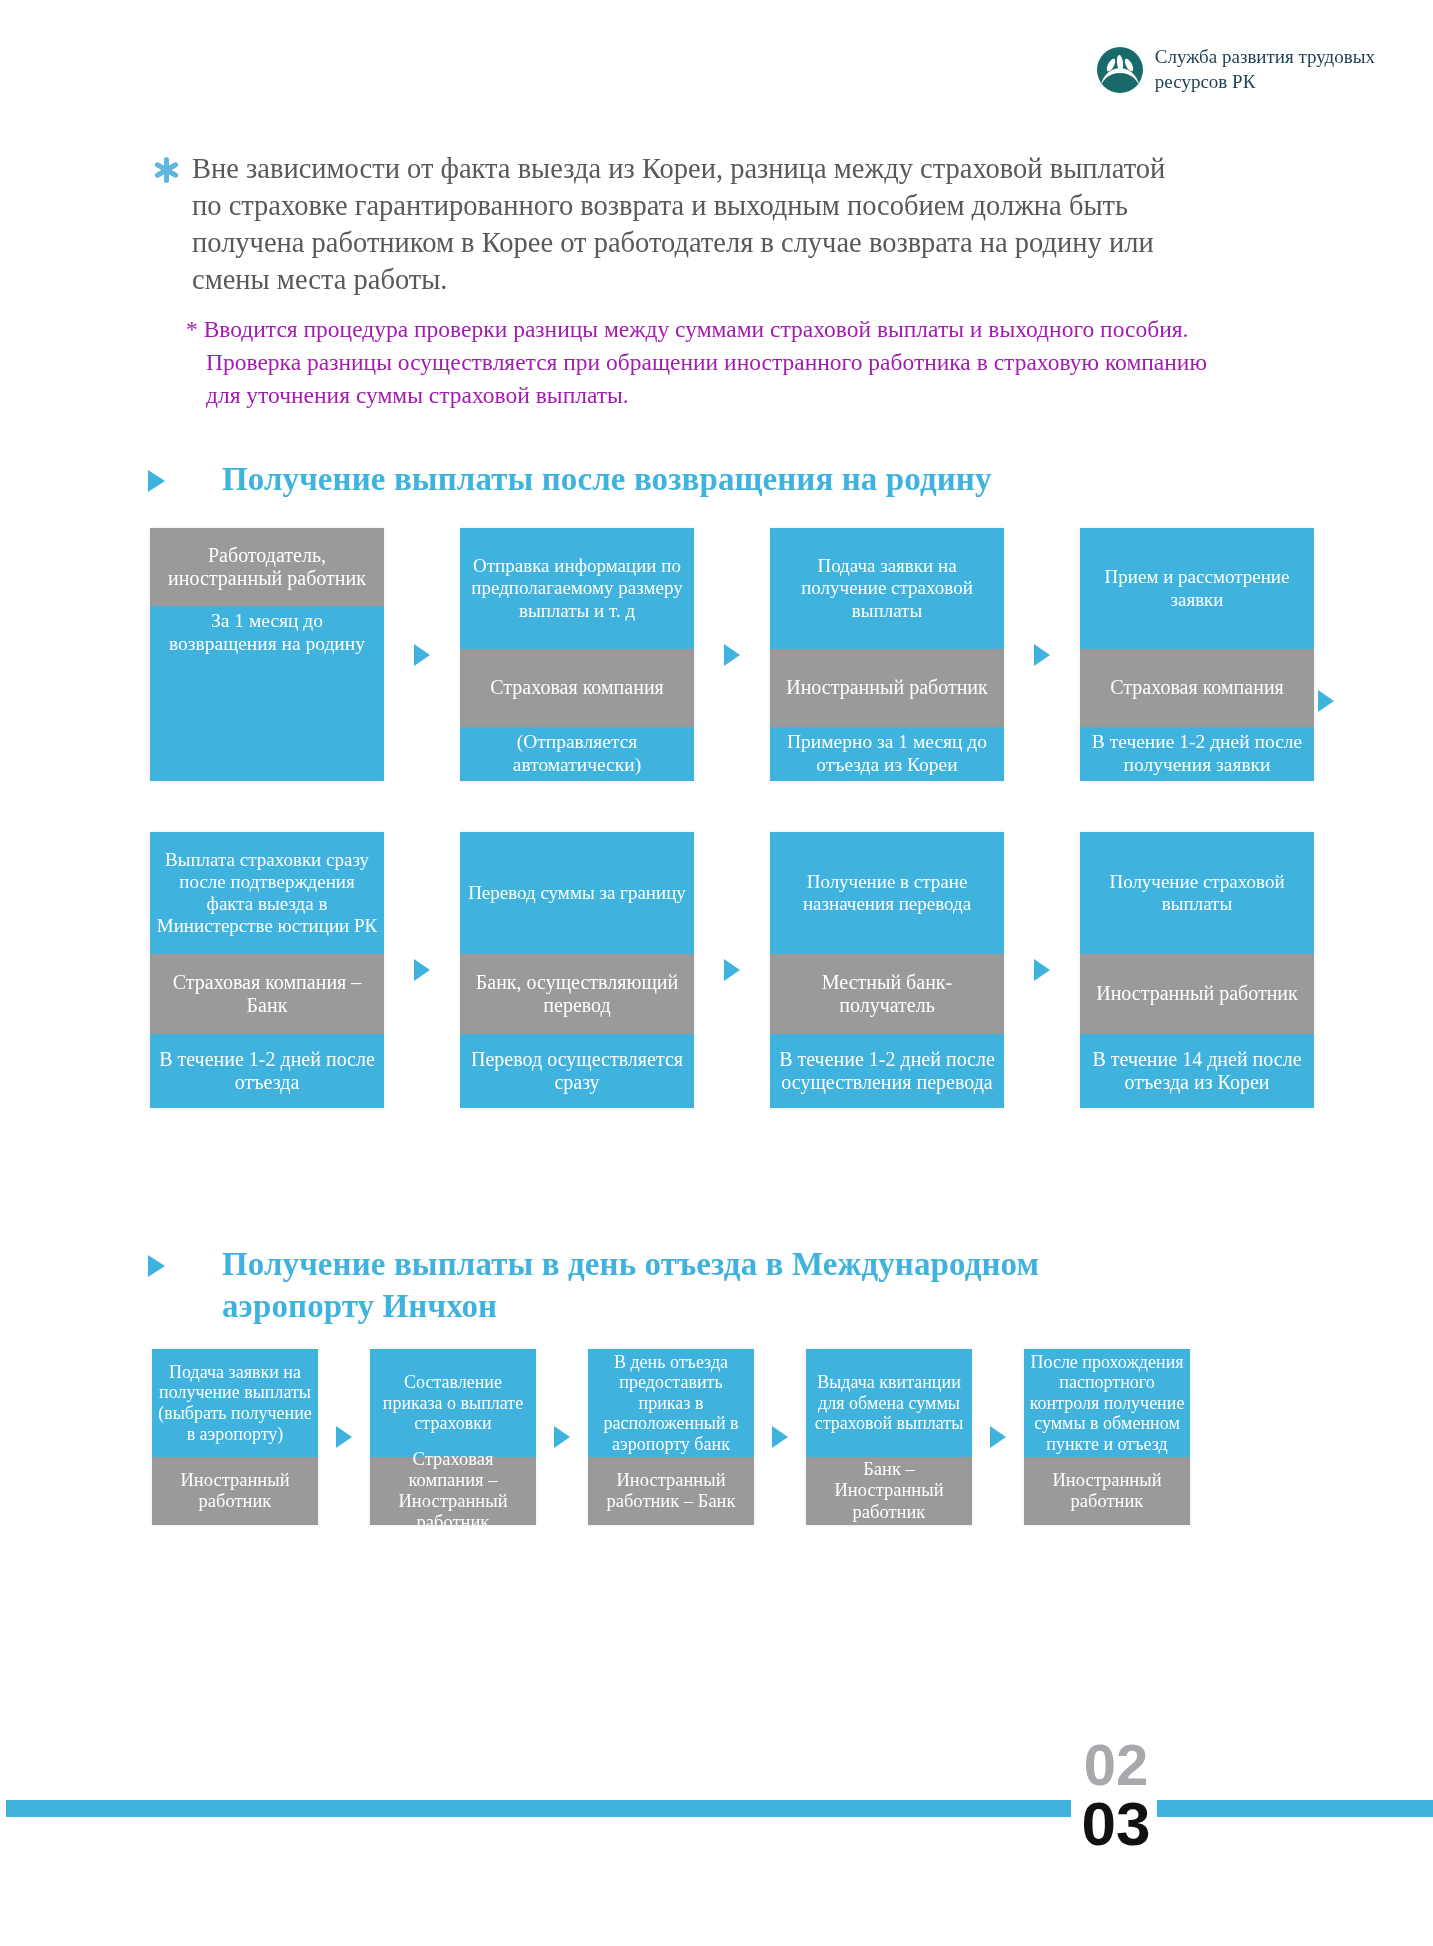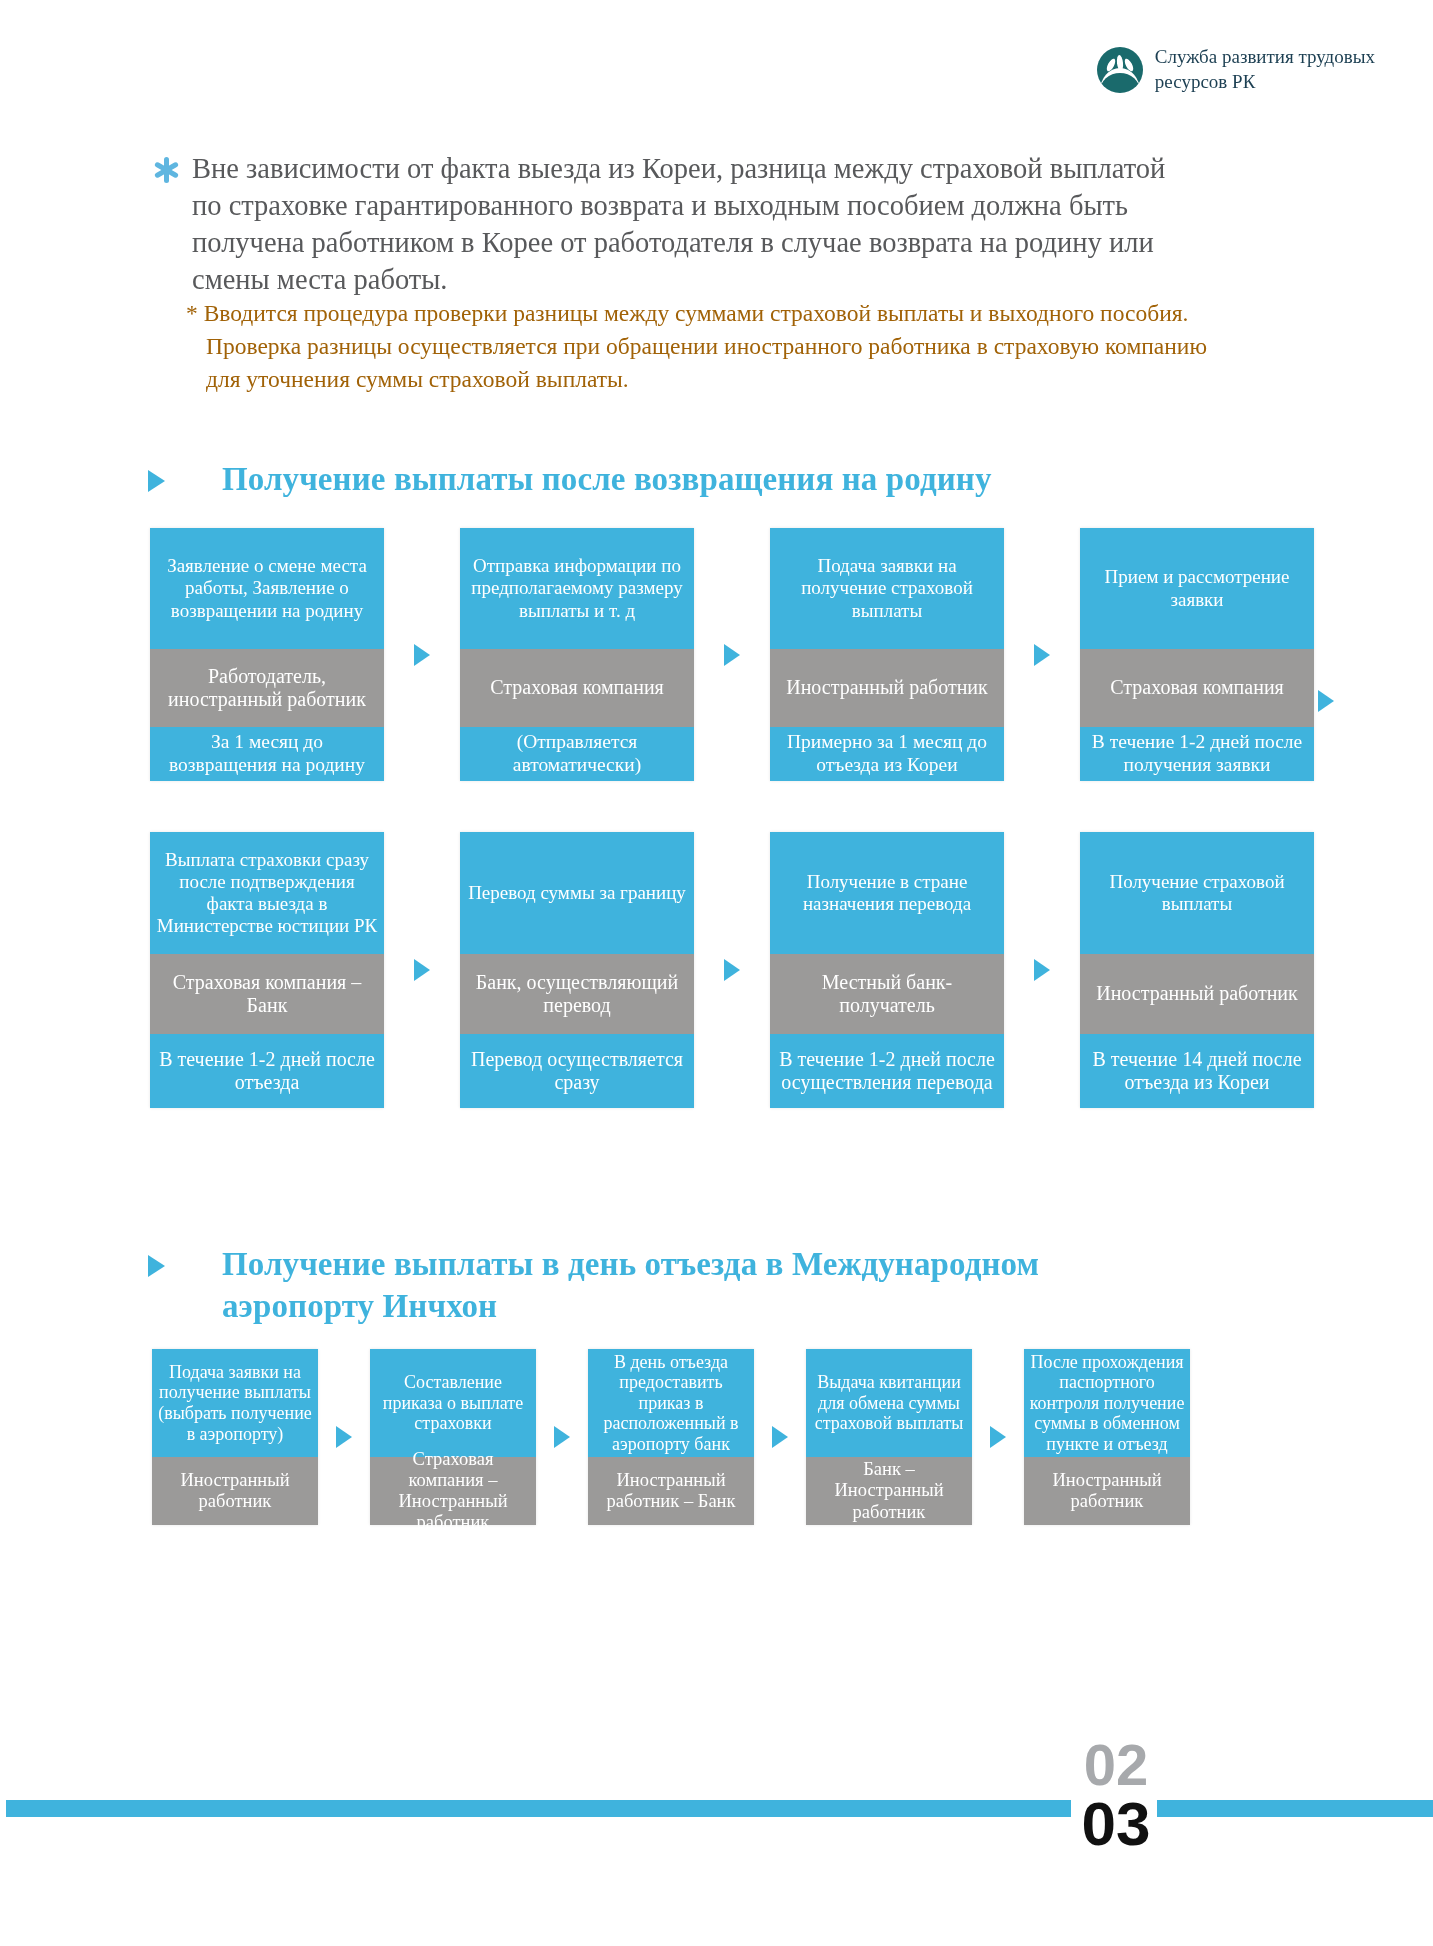--- a/index.html
+++ b/index.html
@@ -89,26 +89,26 @@
   }
   .asterisk-icon span:nth-child(2) { transform: rotate(60deg); }
   .asterisk-icon span:nth-child(3) { transform: rotate(120deg); }
   .intro-text {
     font-size: 28.5px;
     line-height: 1.3;
     color: #58595b;
   }
   .note-block {
     position: absolute;
-    top: 297px;
+    top: 313px;
     left: 186px;
     width: 1030px;
     font-size: 23.5px;
     line-height: 1.41;
-    color: #a16207;
+    color: #a21caf;
     text-indent: -20px;
     padding-left: 20px;
   }
 
   
   .section-heading {
     position: absolute;
     display: flex;
     align-items: flex-start;
     gap: 13px;
@@ -255,21 +255,20 @@
 <div class="note-block">* Вводится процедура проверки разницы между суммами страховой выплаты и выходного пособия. Проверка разницы осуществляется при обращении иностранного работника в страховую компанию для уточнения суммы страховой выплаты.</div>
 
 <div class="section-heading" id="heading-1">
   <div class="tri-icon"></div>
   <div class="title">Получение выплаты после возвращения на родину</div>
 </div>
 
 <div class="flow-row" id="flow-row-1">
 
   <div class="flow-box">
-    <div class="cell blue title-cell">Заявление о смене места работы, Заявление о возвращении на родину</div>
     <div class="cell gray actor-cell">Работодатель, иностранный работник</div>
     <div class="cell blue time-cell">За 1 месяц до возвращения на родину</div>
   </div>
 
   <div class="arrow"></div>
 
   <div class="flow-box">
     <div class="cell blue title-cell">Отправка информации по предполагаемому размеру выплаты и т. д</div>
     <div class="cell gray actor-cell">Страховая компания</div>
     <div class="cell blue time-cell">(Отправляется автоматически)</div>

